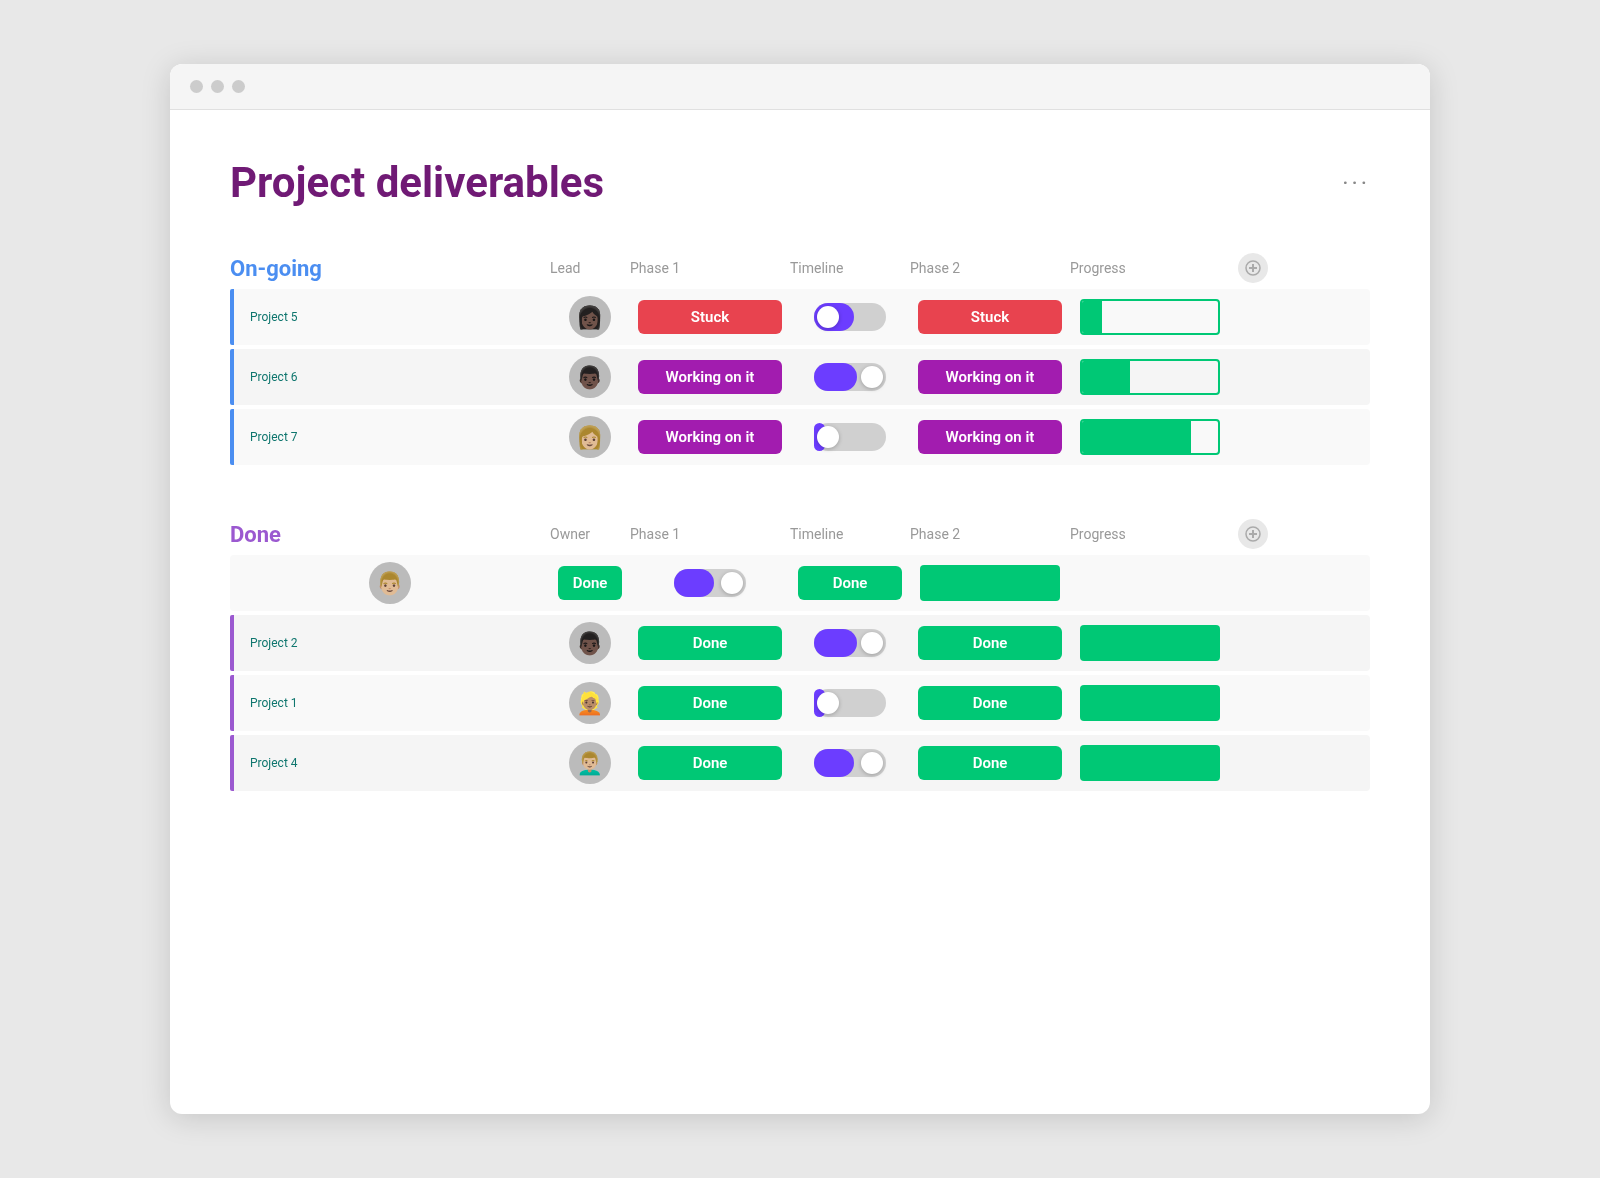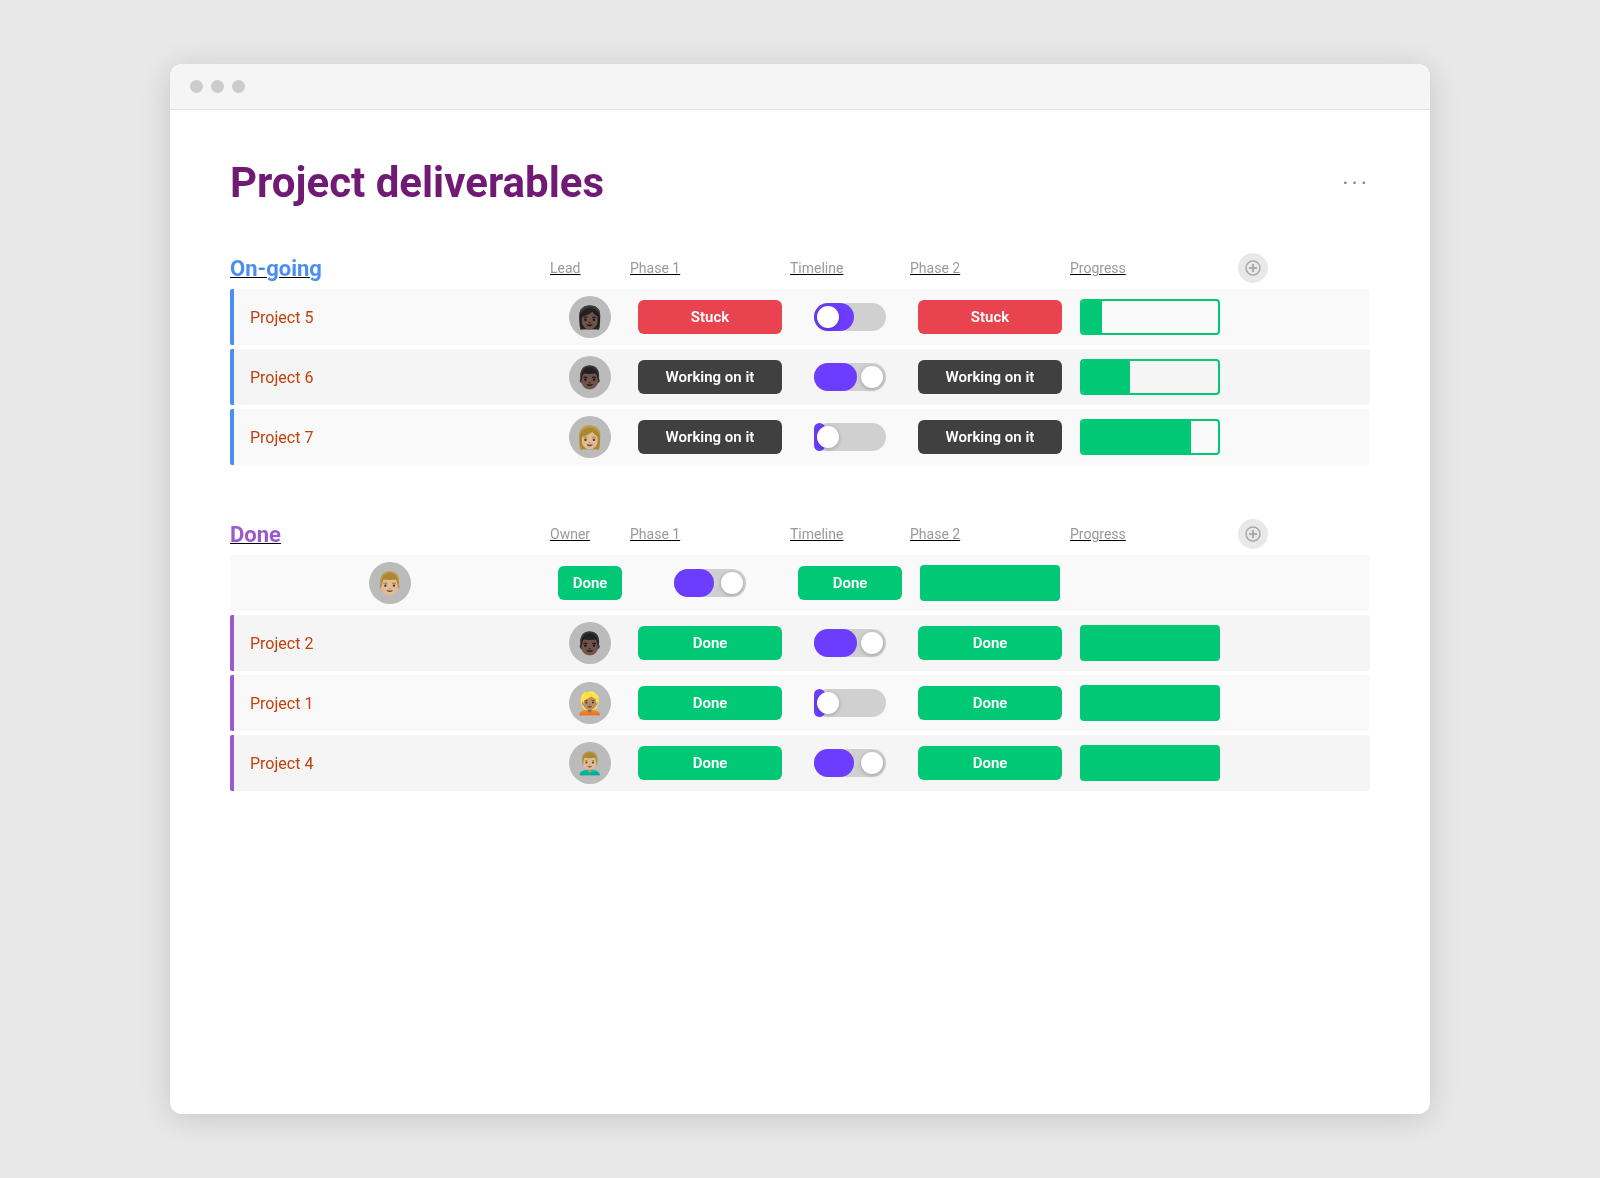--- a/index.html
+++ b/index.html
@@ -59,21 +59,20 @@
       font-size: 22px;
       font-weight: 700;
     }
     .section-title.ongoing { color: #4b8ef1; }
     .section-title.done { color: #9b59d0; }
     .table-cols {
       display: grid;
       grid-template-columns: 320px 80px 160px 120px 160px 160px 40px;
       align-items: center;
       padding: 6px 0;
-      text-decoration: underline;
     }
     .col-header {
       font-size: 14px;
       color: #999;
       font-weight: 400;
       text-align: left;
     }
     .col-header:first-child { text-align: left; }
     .table-row {
       display: grid;
@@ -95,22 +94,22 @@
       width: 4px;
       height: 100%;
       min-height: 56px;
       border-radius: 2px 0 0 2px;
       margin-right: 16px;
       flex-shrink: 0;
     }
     .row-border.blue { background: #4b8ef1; }
     .row-border.purple { background: #9b59d0; }
     .row-label {
-      font-size: 16px;
-      color: #c2410c;
+      font-size: 12px;
+      color: #0f766e;
       font-weight: 400;
     }
     .avatar {
       width: 42px; height: 42px;
       border-radius: 50%;
       overflow: hidden;
       margin: 0 auto;
       display: flex;
       align-items: center;
       justify-content: center;
@@ -120,21 +119,21 @@
     .status-badge {
       border-radius: 6px;
       padding: 8px 10px;
       text-align: center;
       font-size: 15px;
       font-weight: 600;
       color: #fff;
       margin: 0 4px;
     }
     .status-stuck { background: #e8434f; }
-    .status-working { background: #404040; }
+    .status-working { background: #a21caf; }
     .status-done { background: #00c875; }
     .timeline-cell {
       display: flex;
       align-items: center;
       justify-content: center;
     }
     .toggle-track {
       width: 72px;
       height: 28px;
       border-radius: 14px;

